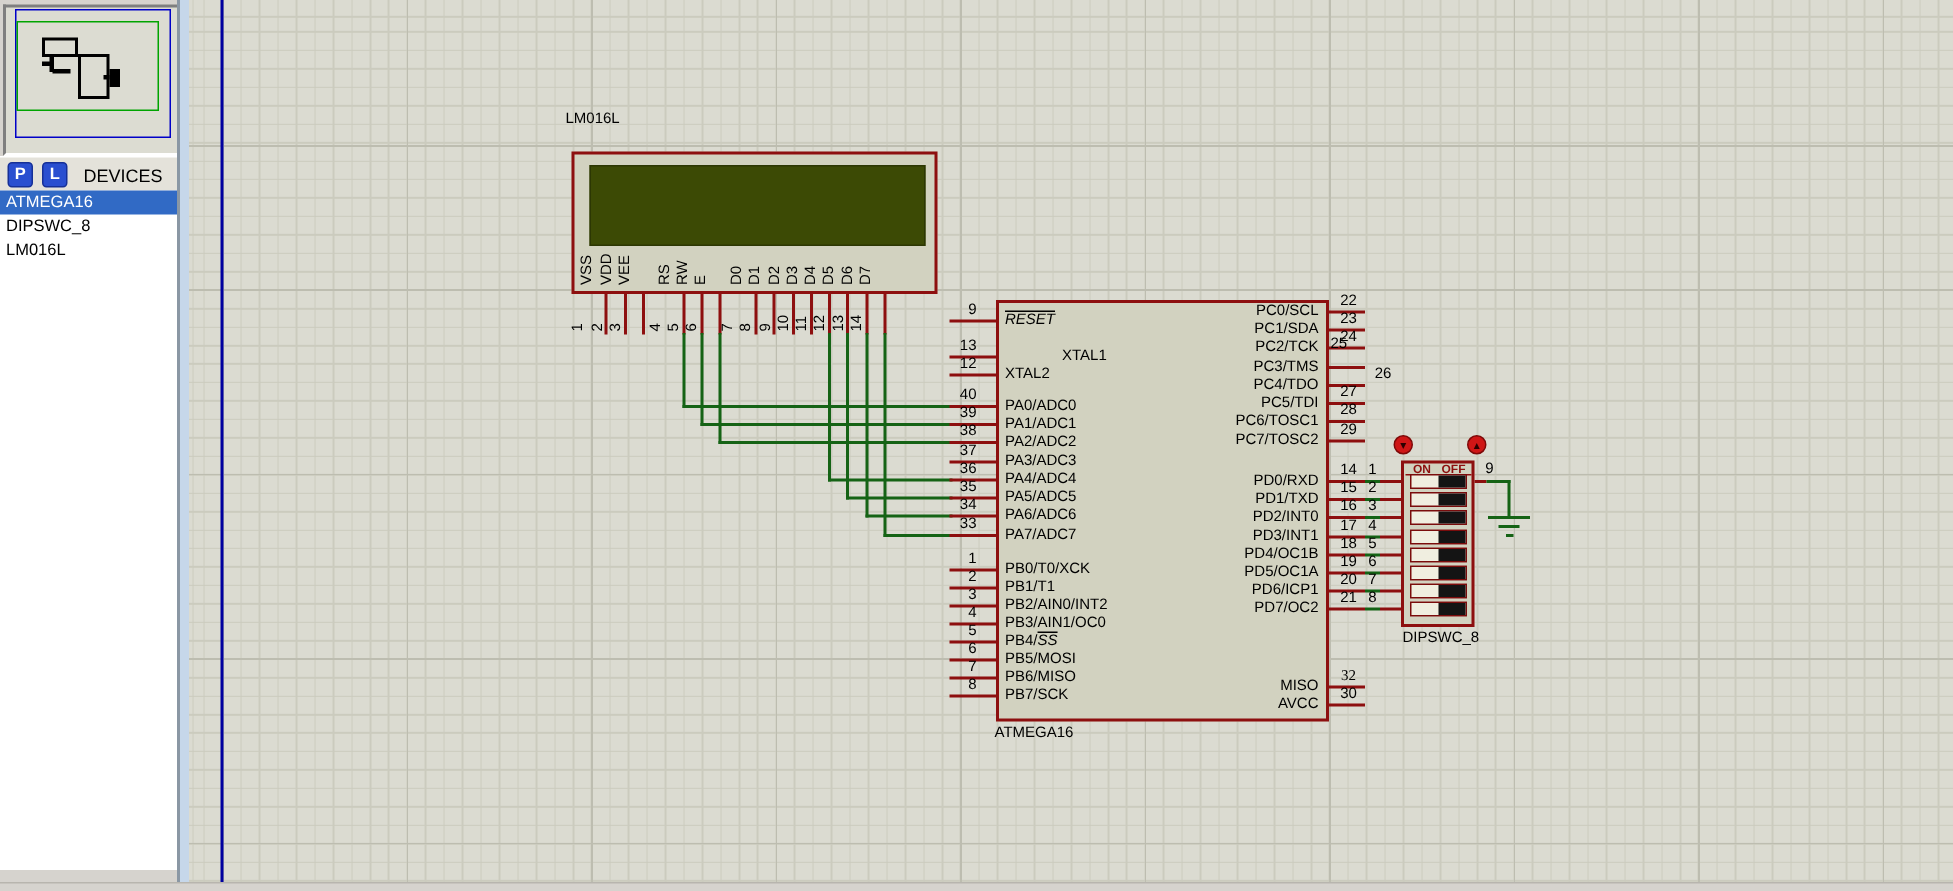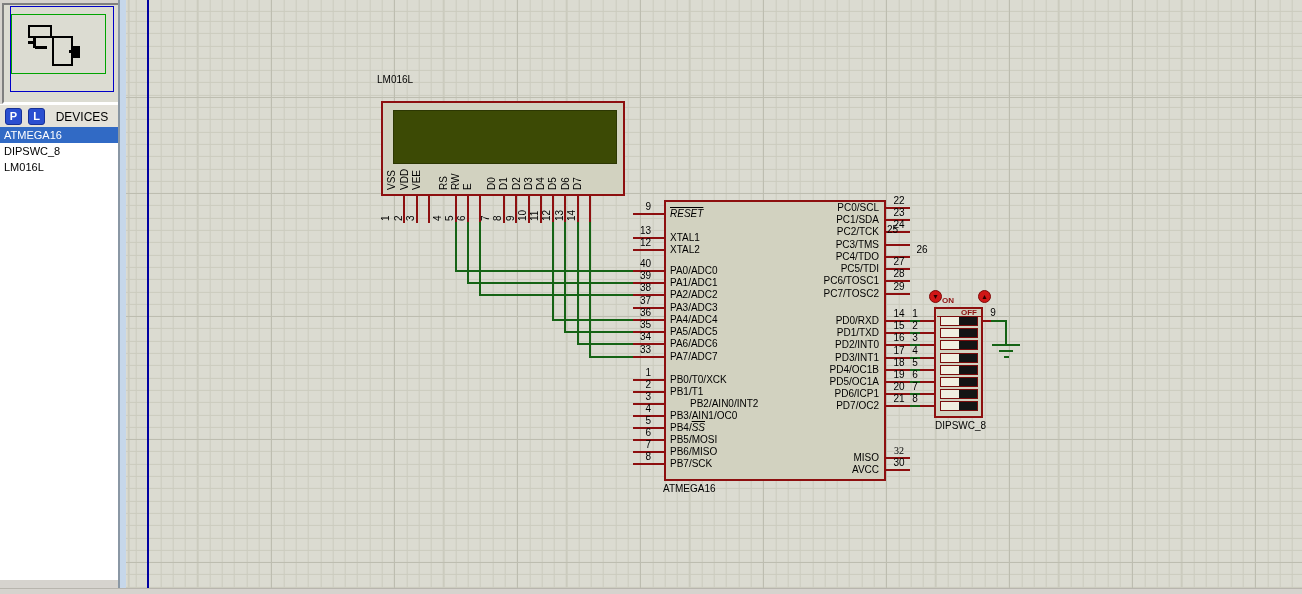--- a/index.html
+++ b/index.html
@@ -140,21 +140,21 @@
       <div class="vt" style="left: 578px; top: 209px; width: 18px;">14</div>
       <div class="wseg" style="left: 589px; top: 222px; width: 2px; height: 136px; background: rgb(21, 99, 21);"></div>
       <div class="wseg" style="left: 589px; top: 356px; width: 46px; height: 2px; background: rgb(21, 99, 21);"></div>
       <div style="left: 664px; top: 200px; width: 222px; height: 281px; background: rgb(210, 210, 192); border: 2px solid rgb(141, 15, 15); box-sizing: border-box;"></div>
       <div class="ref-label" style="left: 663px; top: 483px;">ATMEGA16</div>
       <div class="wseg" style="left: 633px; top: 213px; width: 31px; height: 2px; background: rgb(141, 15, 15);"></div>
       <div class="pin-num" style="left: 611px; top: 201px; width: 40px; text-align: right;">9</div>
       <div class="pin-label" style="left: 670px; top: 208px;"><span class="ovl">RESET</span></div>
       <div class="wseg" style="left: 633px; top: 237px; width: 31px; height: 2px; background: rgb(141, 15, 15);"></div>
       <div class="pin-num" style="left: 611px; top: 225px; width: 40px; text-align: right;">13</div>
-      <div class="pin-label" style="left: 670px; top: 232px; text-align: right;">XTAL1</div>
+      <div class="pin-label" style="left: 708px; top: 232px; text-align: right;">XTAL1</div>
       <div class="wseg" style="left: 633px; top: 249px; width: 31px; height: 2px; background: rgb(141, 15, 15);"></div>
       <div class="pin-num" style="left: 611px; top: 237px; width: 40px; text-align: right;">12</div>
       <div class="pin-label" style="left: 670px; top: 244px;">XTAL2</div>
       <div class="wseg" style="left: 633px; top: 270px; width: 31px; height: 2px; background: rgb(141, 15, 15);"></div>
       <div class="pin-num" style="left: 611px; top: 258px; width: 40px; text-align: right;">40</div>
       <div class="pin-label" style="left: 670px; top: 265px;">PA0/ADC0</div>
       <div class="wseg" style="left: 633px; top: 282px; width: 31px; height: 2px; background: rgb(141, 15, 15);"></div>
       <div class="pin-num" style="left: 611px; top: 270px; width: 40px; text-align: right;">39</div>
       <div class="pin-label" style="left: 670px; top: 277px;">PA1/ADC1</div>
       <div class="wseg" style="left: 633px; top: 294px; width: 31px; height: 2px; background: rgb(141, 15, 15);"></div>
@@ -176,21 +176,21 @@
       <div class="pin-num" style="left: 611px; top: 344px; width: 40px; text-align: right;">33</div>
       <div class="pin-label" style="left: 670px; top: 351px;">PA7/ADC7</div>
       <div class="wseg" style="left: 633px; top: 379px; width: 31px; height: 2px; background: rgb(141, 15, 15);"></div>
       <div class="pin-num" style="left: 611px; top: 367px; width: 40px; text-align: right;">1</div>
       <div class="pin-label" style="left: 670px; top: 374px;">PB0/T0/XCK</div>
       <div class="wseg" style="left: 633px; top: 391px; width: 31px; height: 2px; background: rgb(141, 15, 15);"></div>
       <div class="pin-num" style="left: 611px; top: 379px; width: 40px; text-align: right;">2</div>
       <div class="pin-label" style="left: 670px; top: 386px;">PB1/T1</div>
       <div class="wseg" style="left: 633px; top: 403px; width: 31px; height: 2px; background: rgb(141, 15, 15);"></div>
       <div class="pin-num" style="left: 611px; top: 391px; width: 40px; text-align: right;">3</div>
-      <div class="pin-label" style="left: 670px; top: 398px; margin-left: 20px;">PB2/AIN0/INT2</div>
+      <div class="pin-label" style="left: 670px; top: 398px;">PB2/AIN0/INT2</div>
       <div class="wseg" style="left: 633px; top: 415px; width: 31px; height: 2px; background: rgb(141, 15, 15);"></div>
       <div class="pin-num" style="left: 611px; top: 403px; width: 40px; text-align: right;">4</div>
       <div class="pin-label" style="left: 670px; top: 410px;">PB3/AIN1/OC0</div>
       <div class="wseg" style="left: 633px; top: 427px; width: 31px; height: 2px; background: rgb(141, 15, 15);"></div>
       <div class="pin-num" style="left: 611px; top: 415px; width: 40px; text-align: right;">5</div>
       <div class="pin-label" style="left: 670px; top: 422px;">PB4/<span class="ovl">SS</span></div>
       <div class="wseg" style="left: 633px; top: 439px; width: 31px; height: 2px; background: rgb(141, 15, 15);"></div>
       <div class="pin-num" style="left: 611px; top: 427px; width: 40px; text-align: right;">6</div>
       <div class="pin-label" style="left: 670px; top: 434px;">PB5/MOSI</div>
       <div class="wseg" style="left: 633px; top: 451px; width: 31px; height: 2px; background: rgb(141, 15, 15);"></div>
@@ -271,21 +271,21 @@
       <div class="wseg" style="left: 910px; top: 405px; width: 10px; height: 2px; background: rgb(21, 99, 21);"></div>
       <div class="wseg" style="left: 920px; top: 405px; width: 14px; height: 2px; background: rgb(141, 15, 15);"></div>
       <div class="pin-num" style="left: 904px; top: 393px; width: 22px; text-align: center;">8</div>
       <div class="wseg" style="left: 886px; top: 457px; width: 24px; height: 2px; background: rgb(141, 15, 15);"></div>
       <div class="pin-num" style="left: 887px; top: 445px; width: 24px; text-align: center; font-family: Liberation Serif, serif;">32</div>
       <div class="pin-label" style="left: 699px; top: 452px; width: 180px; text-align: right;">MISO</div>
       <div class="wseg" style="left: 886px; top: 469px; width: 24px; height: 2px; background: rgb(141, 15, 15);"></div>
       <div class="pin-num" style="left: 887px; top: 457px; width: 24px; text-align: center;">30</div>
       <div class="pin-label" style="left: 699px; top: 464px; width: 180px; text-align: right;">AVCC</div>
       <div style="left: 934px; top: 307px; width: 49px; height: 111px; background: rgb(210, 210, 192); border: 2px solid rgb(141, 15, 15); box-sizing: border-box;"></div>
-      <div style="left: 938px; top: 296px; width: 20px; text-align: center; font-size: 8px; font-weight: bold; color: rgb(141, 15, 15);">ON</div>
+      <div style="left: 938px; top: 308px; width: 20px; text-align: center; font-size: 8px; font-weight: bold; color: rgb(141, 15, 15);">ON</div>
       <div style="left: 956px; top: 308px; width: 26px; text-align: center; font-size: 8px; font-weight: bold; color: rgb(141, 15, 15);">OFF</div>
       <div class="wseg" style="left: 937px; top: 316px; width: 44px; height: 1px; background: rgb(141, 15, 15);"></div>
       <div style="left: 940px; top: 316px; width: 38px; height: 10px; background: rgb(240, 238, 224); border: 1px solid rgb(122, 12, 12); box-sizing: border-box;"></div>
       <div style="left: 959px; top: 317px; width: 18px; height: 8px; background: rgb(20, 20, 20);"></div>
       <div style="left: 940px; top: 328px; width: 38px; height: 10px; background: rgb(240, 238, 224); border: 1px solid rgb(122, 12, 12); box-sizing: border-box;"></div>
       <div style="left: 959px; top: 329px; width: 18px; height: 8px; background: rgb(20, 20, 20);"></div>
       <div style="left: 940px; top: 340px; width: 38px; height: 10px; background: rgb(240, 238, 224); border: 1px solid rgb(122, 12, 12); box-sizing: border-box;"></div>
       <div style="left: 959px; top: 341px; width: 18px; height: 8px; background: rgb(20, 20, 20);"></div>
       <div style="left: 940px; top: 353px; width: 38px; height: 10px; background: rgb(240, 238, 224); border: 1px solid rgb(122, 12, 12); box-sizing: border-box;"></div>
       <div style="left: 959px; top: 354px; width: 18px; height: 8px; background: rgb(20, 20, 20);"></div>

